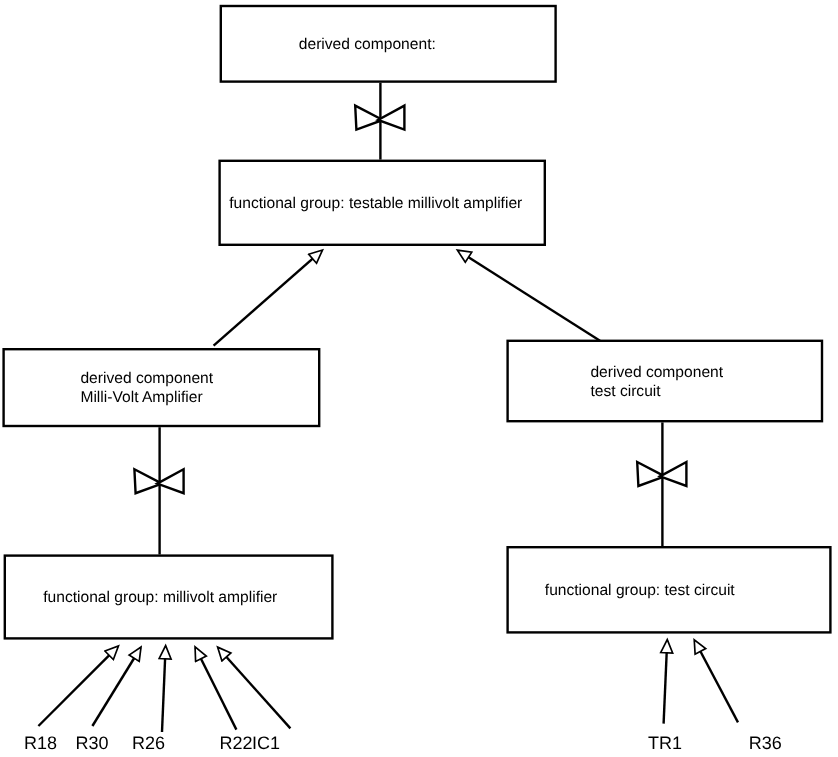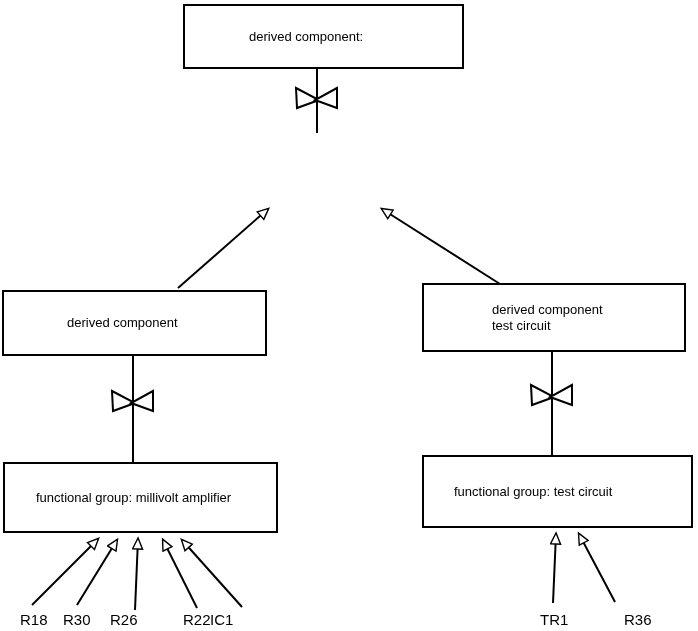--- a/index.html
+++ b/index.html
@@ -45,23 +45,27 @@
 </style>
 </head>
 <body>
 
 <div class="canvas">
 
   <div class="node" style="left:183px; top:4px; width:281px; height:65px; padding-left:64px;">
     <div class="txt">derived component:</div>
   </div>
 
+  <div class="node" style="left:182px; top:133px; width:273px; height:72px; padding-left:7px;">
+    <div class="txt">functional group: testable millivolt amplifier</div>
+  </div>
 
   <div class="node" style="left:2px; top:290px; width:265px; height:66px; padding-left:63px;">
     <div class="txt">derived component</div>
+    <div class="txt">Milli-Volt Amplifier</div>
   </div>
 
   <div class="node" style="left:422px; top:283px; width:264px; height:69px; padding-left:68px;">
     <div class="txt">derived component</div>
     <div class="txt">test circuit</div>
   </div>
 
   <div class="node" style="left:422px; top:455px; width:271px; height:73px; padding-left:30px;">
     <div class="txt">functional group: test circuit</div>
   </div>

